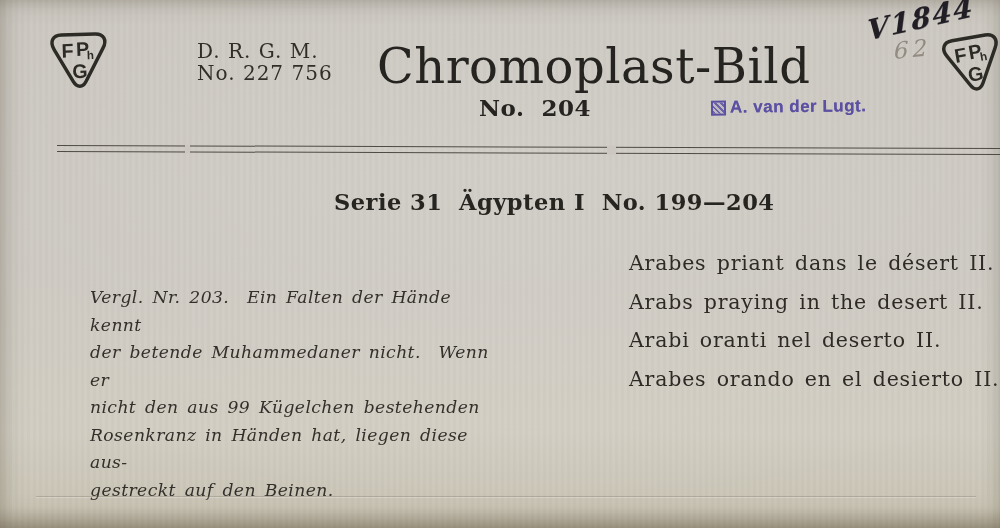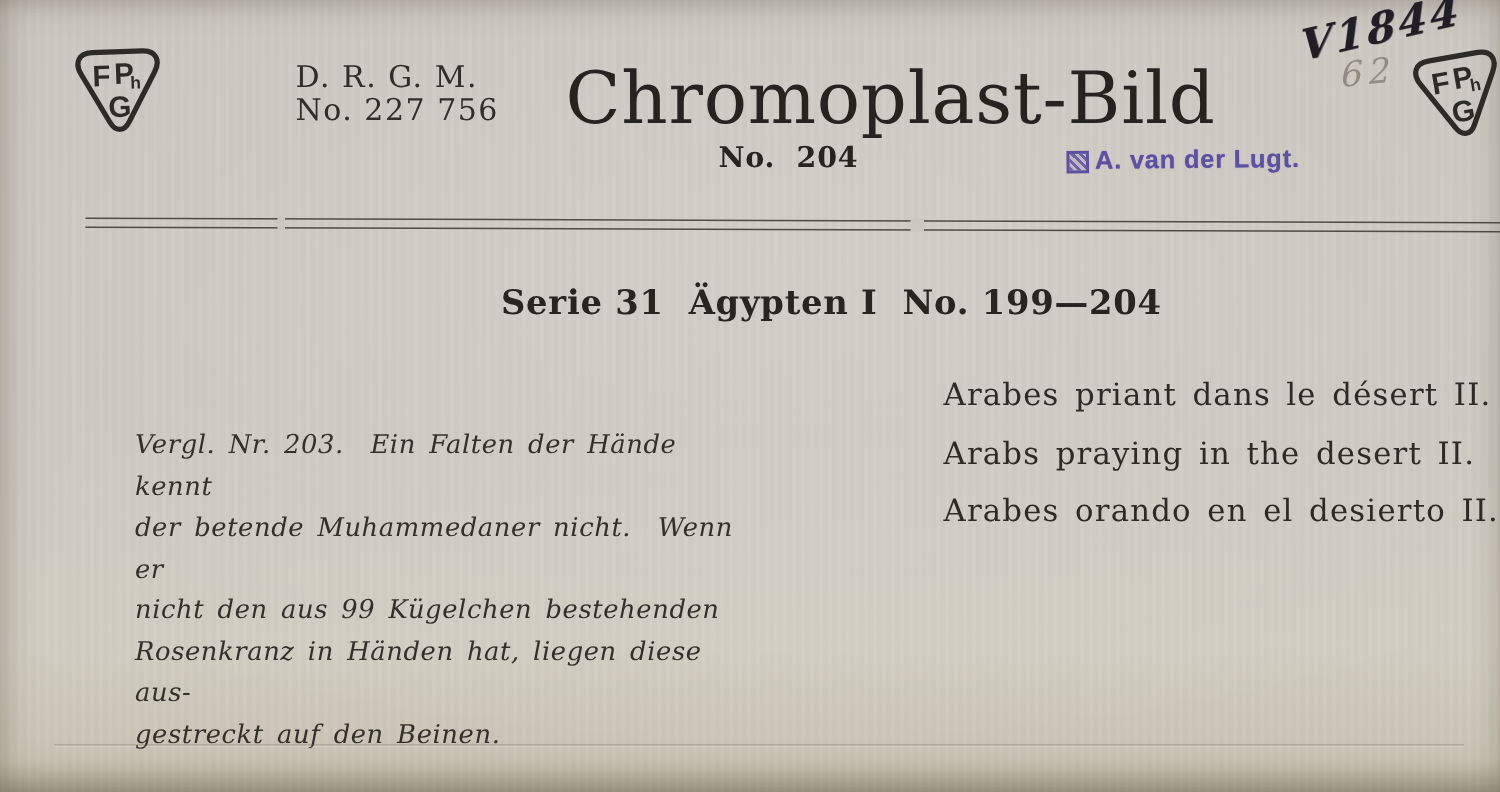--- a/index.html
+++ b/index.html
@@ -40,21 +40,21 @@
   .drgm {
     position: absolute; left: 197px; top: 40px;
     font-size: 20px; line-height: 22px; color: #312e29; letter-spacing: 1px;
   }
   .card-title {
     position: absolute; left: 377px; top: 38px;
     font-size: 48px; color: #262420; letter-spacing: 0.5px; white-space: pre;
   }
   .card-number {
     position: absolute; left: 479px; top: 94px;
-    font-size: 19px; font-weight: 700; color: #262420; white-space: pre; letter-spacing: 0.5px;
+    font-size: 23px; font-weight: 700; color: #262420; white-space: pre; letter-spacing: 0.5px;
   }
   .warenzeichen {
     position: absolute; left: 748px; top: 44px; width: 138px; text-align: center;
     font-size: 17px; line-height: 21px; color: #312e29; letter-spacing: 1px;
   }
   .handwriting {
     position: absolute; left: 866px; top: 2px;
     font-size: 28px; font-weight: 700; font-style: italic; color: #221e26;
     transform: rotate(-13deg) skewX(-10deg); letter-spacing: 2px;
     text-shadow: 0.5px 0.5px 0 rgba(34,30,38,0.5);
@@ -167,17 +167,18 @@
 
   <div class="left-body">Vergl. Nr. 203.  Ein Falten der Hände kennt
 der betende Muhammedaner nicht.  Wenn er
 nicht den aus 99 Kügelchen bestehenden
 Rosenkranz in Händen hat, liegen diese aus-
 gestreckt auf den Beinen.</div>
 
   <div class="right-col">
     <div class="line">Arabes priant dans le désert II.</div>
     <div class="line">Arabs praying in the desert II.</div>
+    <div class="line">Arabi oranti nel deserto II.</div>
     <div class="line">Arabes orando en el desierto II.</div>
   </div>
 
   <div class="crease"></div>
 </div>
 
 </body></html>

